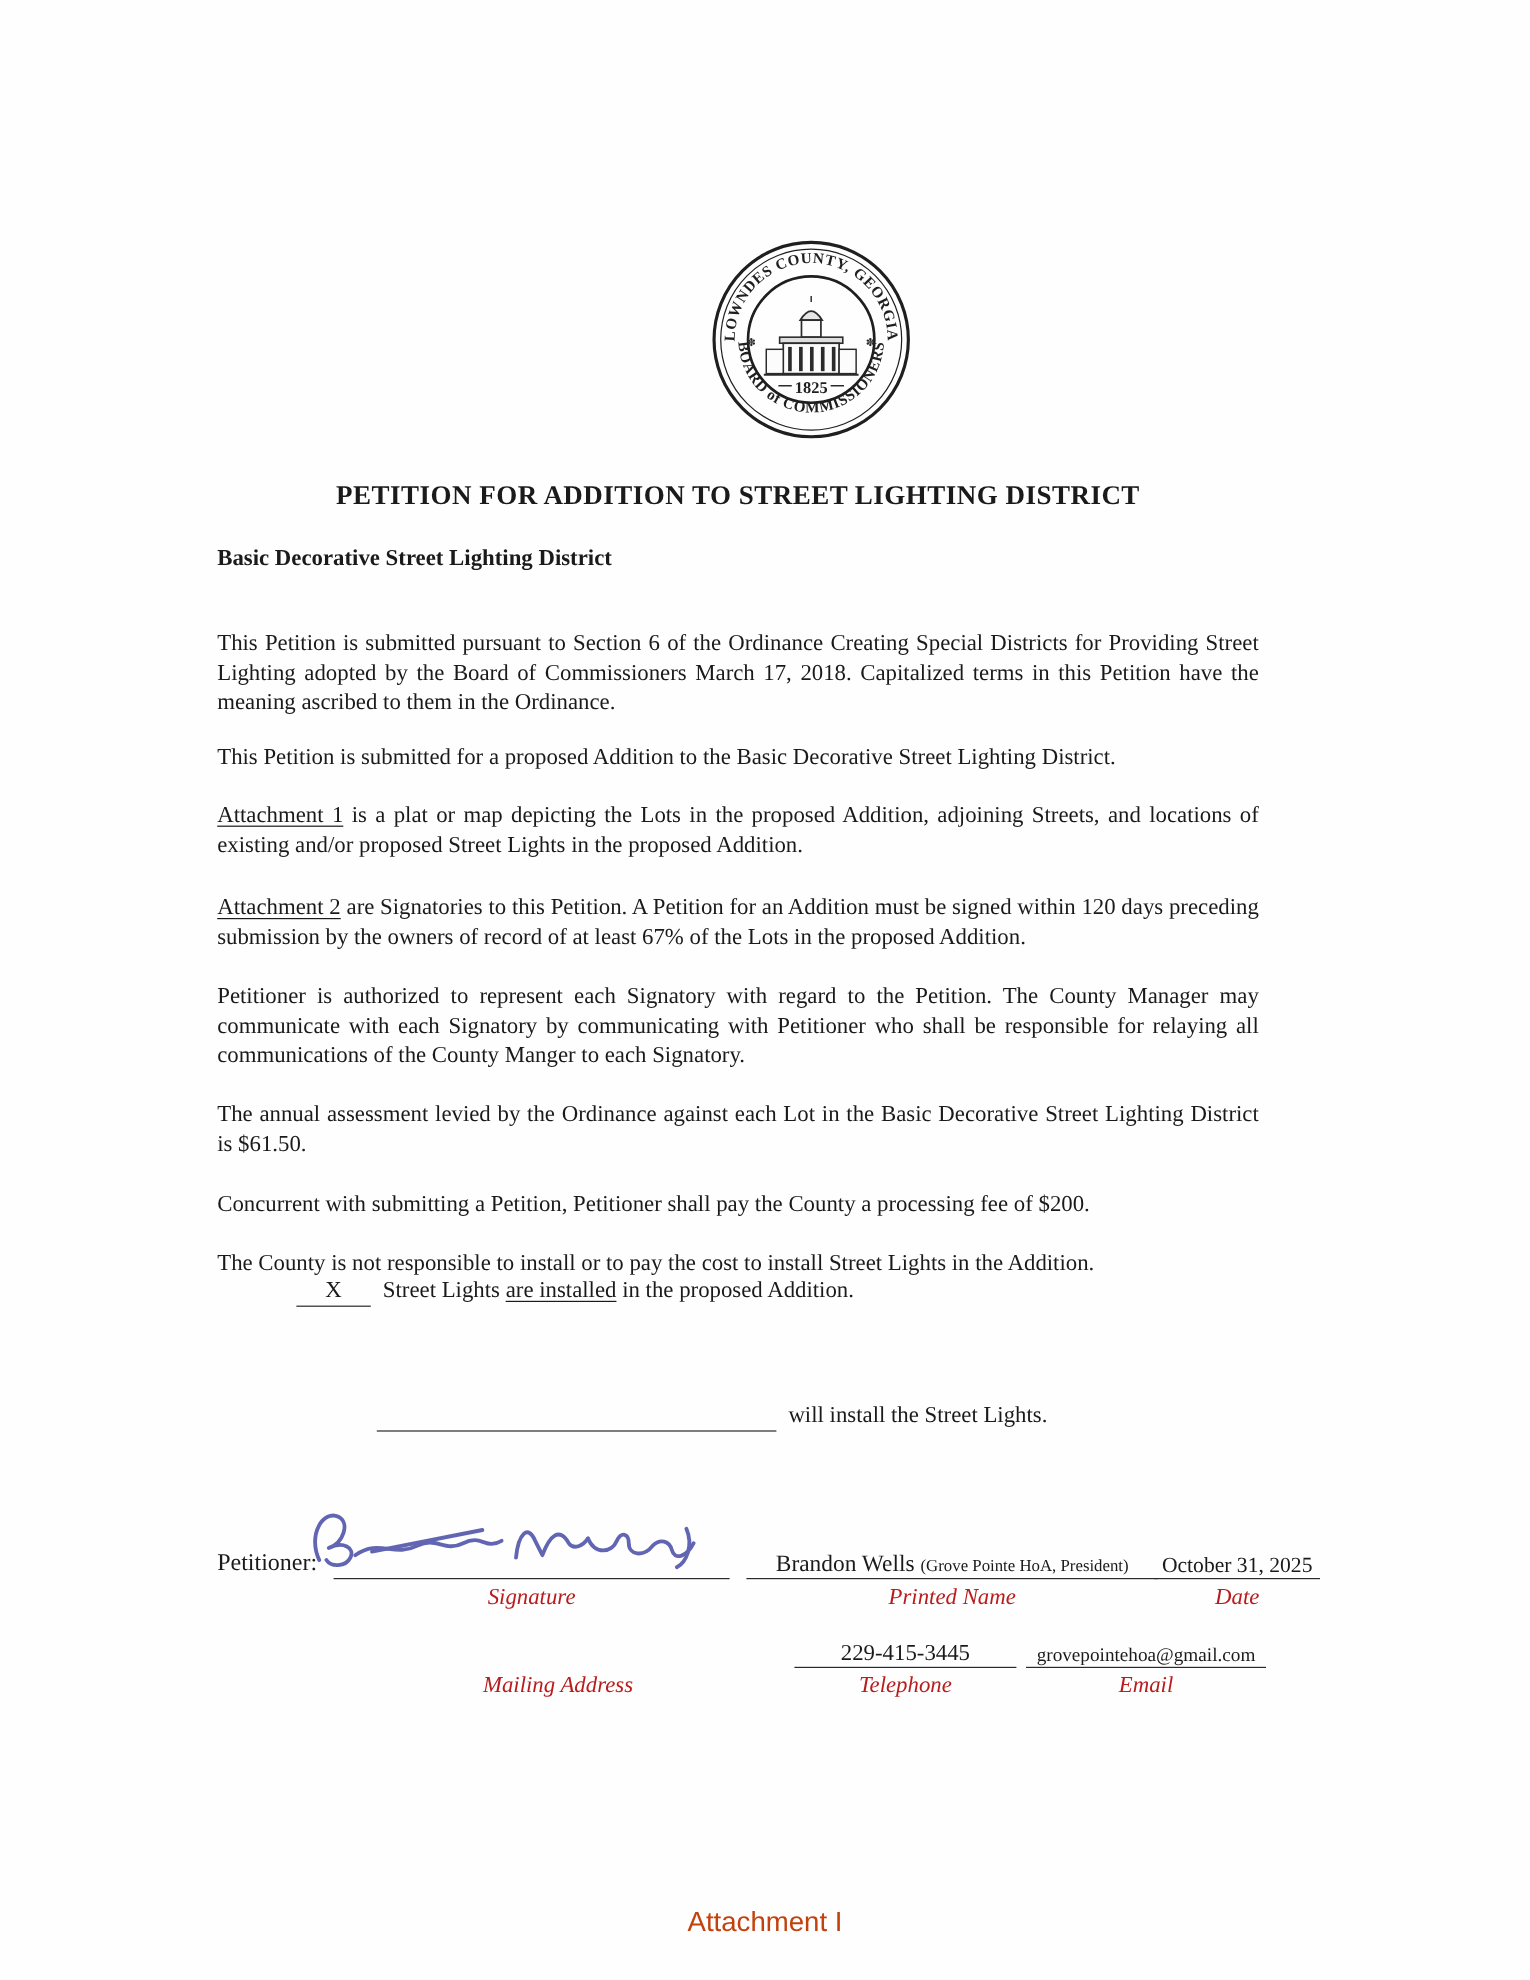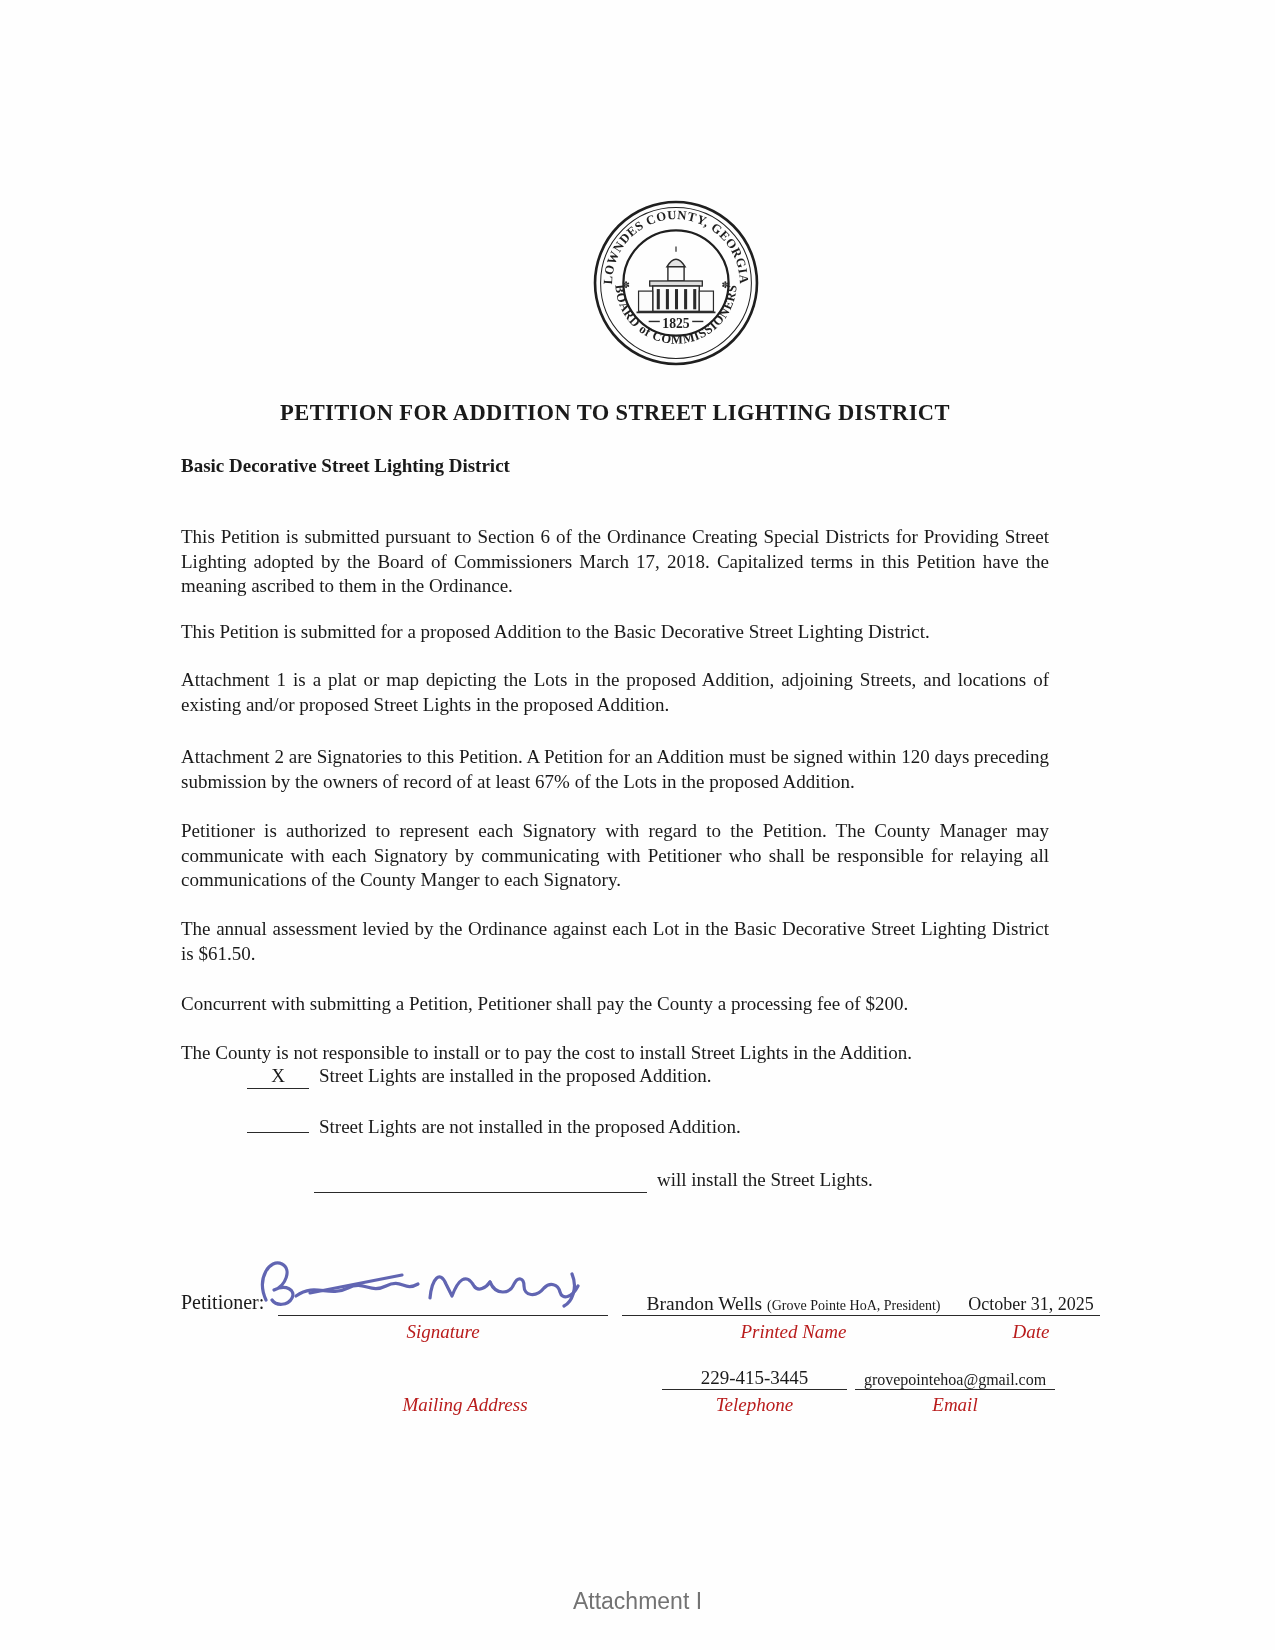--- a/index.html
+++ b/index.html
@@ -20,21 +20,21 @@
   }
   .subtitle{
     position:absolute;left:181px;top:455px;width:868px;
     font-weight:bold;font-size:19px;
   }
   
   .para{
     position:absolute;left:181px;width:868px;
     font-size:19px;line-height:24.5px;text-align:justify;
   }
-  .ul{text-underline-offset:3px;}
+  .ul{text-decoration:underline;text-underline-offset:3px;}
   
   .cb-line{
     position:absolute;left:181px;width:868px;
     font-size:19px;line-height:24px;white-space:nowrap;
   }
   .blank{
     display:inline-block;border-bottom:1.6px solid #2a2a2a;
     text-align:center;vertical-align:baseline;
   }
   .blank-small{width:62px;margin-left:66px;}
@@ -64,21 +64,21 @@
   .c-printed{left:622px;top:1321px;width:343px;}
   .c-date{left:962px;top:1321px;width:138px;}
   .c-address{left:280px;top:1394px;width:370px;}
   .c-phone{left:662px;top:1394px;width:185px;}
   .c-email{left:855px;top:1394px;width:200px;}
   .ink{position:absolute;left:252px;top:1248px;width:345px;height:72px;pointer-events:none;}
   
   .footer{
     position:absolute;left:0;top:1588px;width:1275px;
     text-align:center;font-family:"Liberation Sans", sans-serif;
-    font-size:23px;color:#737373;
+    font-size:23px;color:#c2410c;
   }
 </style>
 </head>
 <body>
 
 <div class="page">
 
   <svg class="seal" viewBox="0 0 166 166">
     <defs>
       <path id="arcTop" d="M 20 83 A 63 63 0 0 1 146 83" fill="none"></path>
@@ -127,23 +127,20 @@
   <p class="para" style="top:726px"><span class="ul">Attachment 2</span><span> are Signatories to this Petition. A Petition for an Addition must be signed within 120 days preceding submission by the owners of record of at least 67% of the Lots in the proposed Addition.</span></p>
   <p class="para" style="top:800px">Petitioner is authorized to represent each Signatory with regard to the Petition. The County Manager may communicate with each Signatory by communicating with Petitioner who shall be responsible for relaying all communications of the County Manger to each Signatory.</p>
   <p class="para" style="top:898px">The annual assessment levied by the Ordinance against each Lot in the Basic Decorative Street Lighting District is $61.50.</p>
   <p class="para" style="top:973px">Concurrent with submitting a Petition, Petitioner shall pay the County a processing fee of $200.</p>
   <p class="para" style="top:1022px">The County is not responsible to install or to pay the cost to install Street Lights in the Addition.</p>
 
   <div class="cb-line" style="top:1064px">
     <span class="blank blank-small"><span class="xmark">X</span></span><span class="cb-text"><span>Street Lights </span><span class="ul">are installed</span><span> in the proposed Addition.</span></span>
   </div>
 
-  <div class="cb-line" style="top:1115px">
-    <span class="blank blank-small"><span class="xmark"></span></span><span class="cb-text"><span>Street Lights </span><span class="ul">are not installed</span><span> in the proposed Addition.</span></span>
-  </div>
 
   <div class="cb-line" style="top:1168px">
     <span class="blank blank-long">&nbsp;</span><span class="cb-text">will install the Street Lights.</span>
   </div>
 
 
   <div class="sig-label">Petitioner:</div>
 
   <div class="field f-signature"></div>
   <svg class="ink" viewBox="0 0 345 72">

